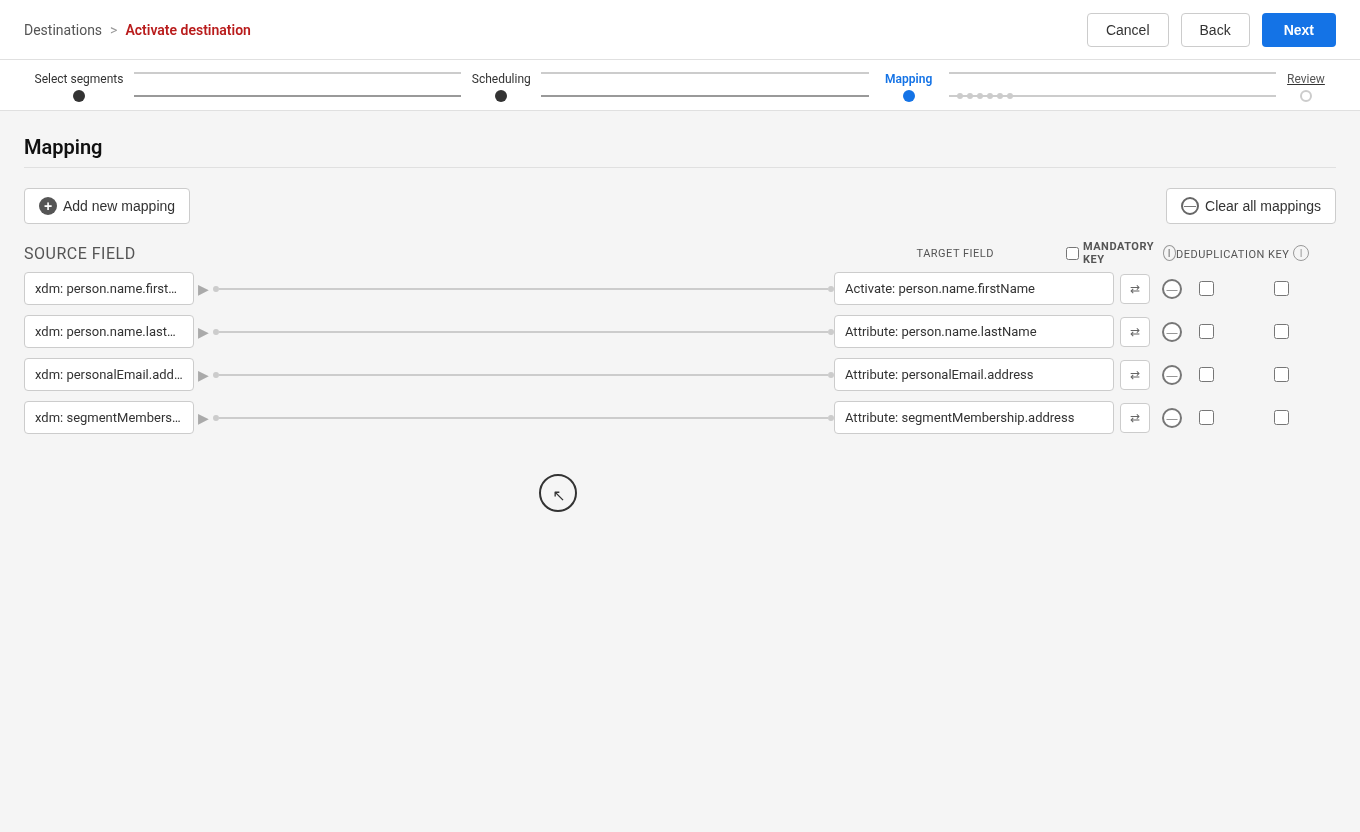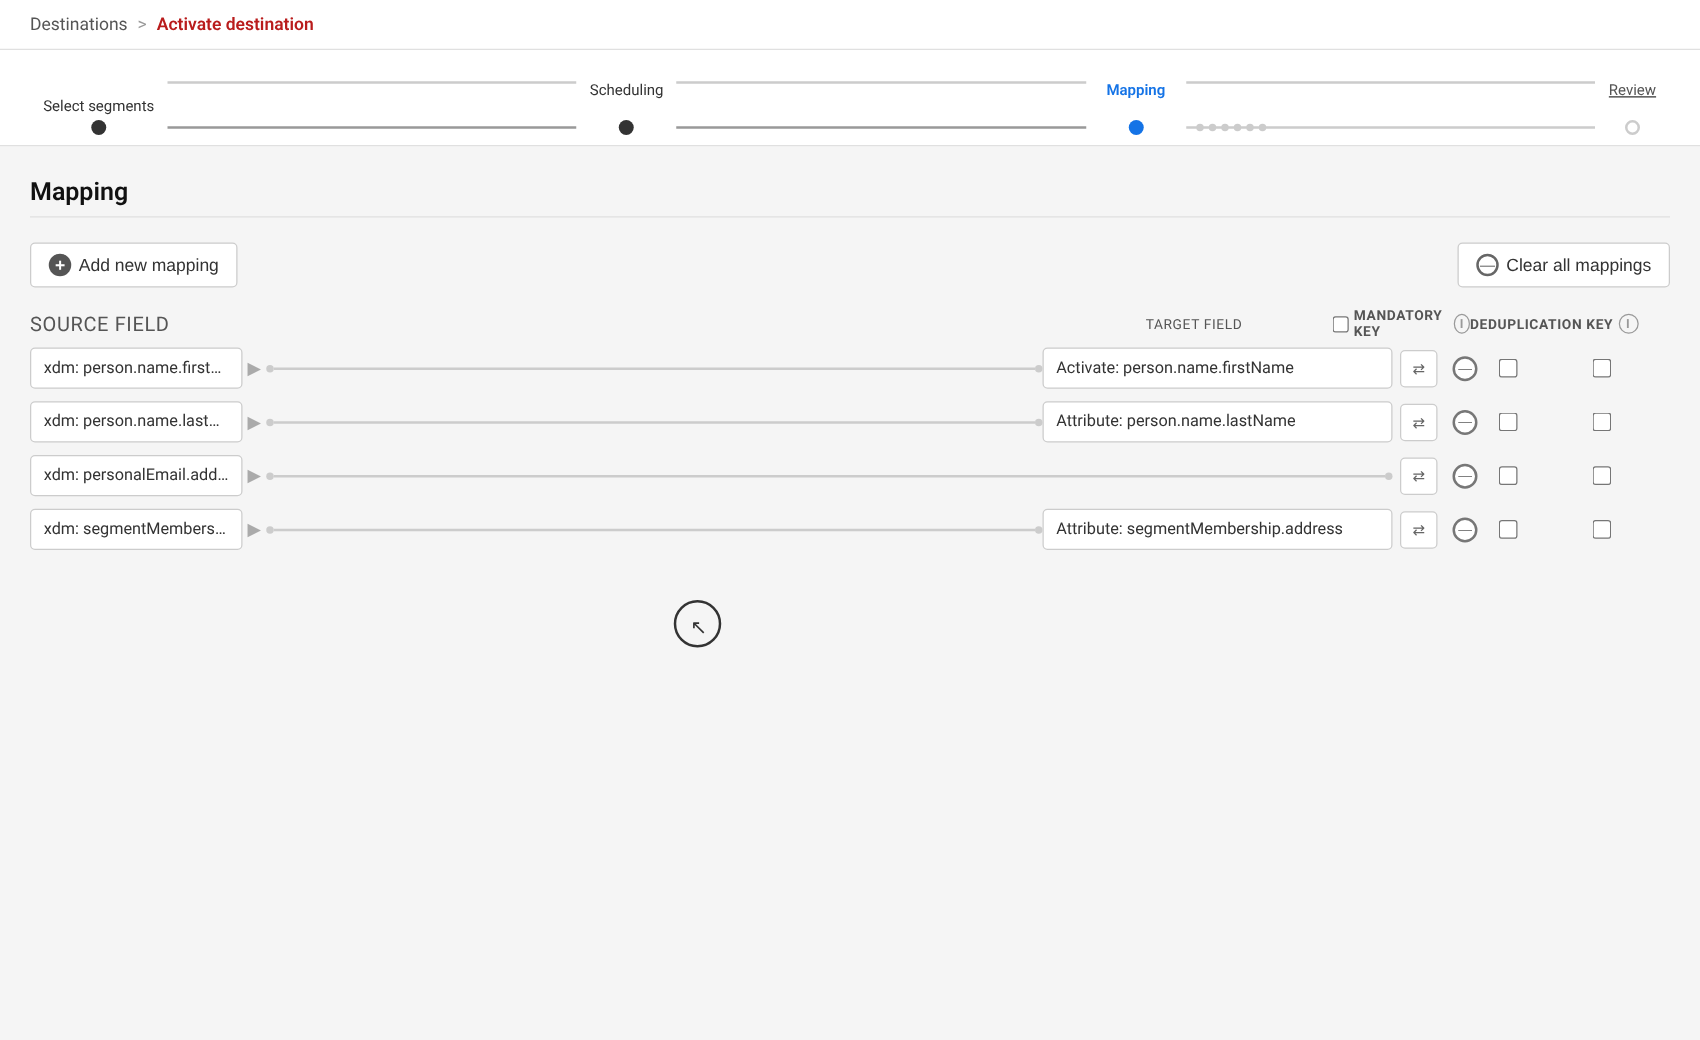--- a/index.html
+++ b/index.html
@@ -7,21 +7,21 @@
       font-family: -apple-system, BlinkMacSystemFont, 'Segoe UI', Roboto, sans-serif;
       background: #f5f5f5;
       color: #333;
       font-size: 14px;
     }
     .top-bar {
       display: flex;
       align-items: center;
       justify-content: space-between;
       padding: 0 24px;
-      height: 40px;
+      height: 60px;
       background: #fff;
       border-bottom: 1px solid #e0e0e0;
     }
     .breadcrumb {
       display: flex;
       align-items: center;
       gap: 8px;
       font-size: 14px;
     }
     .breadcrumb-link {
@@ -205,25 +205,30 @@
   </style>
 </head>
 <body>
 
 <div class="top-bar">
   <div class="breadcrumb">
     <span class="breadcrumb-link">Destinations</span>
     <span class="breadcrumb-sep">&gt;</span>
     <span class="breadcrumb-current">Activate destination</span>
   </div>
+  <div class="top-actions">
+    <button class="btn-cancel">Cancel</button>
+    <button class="btn-back">Back</button>
+    <button class="btn-next">Next</button>
+  </div>
 </div>
 
 <div class="stepper-area">
   <div class="stepper-labels">
-    <div class="step-item" style="min-width:110px;margin-top:26px;">
+    <div class="step-item" style="min-width:110px;">
       <span class="step-label-text done">Select segments</span>
     </div>
     <div style="flex:1; height:2px; background:#ccc; margin-bottom:16px; min-width:60px;"></div>
     <div class="step-item" style="min-width:80px;">
       <span class="step-label-text done">Scheduling</span>
     </div>
     <div style="flex:1; height:2px; background:#ccc; margin-bottom:16px; min-width:60px;"></div>
     <div class="step-item" style="min-width:80px;">
       <span class="step-label-text active">Mapping</span>
     </div>
@@ -281,21 +286,21 @@
     <div style="width:170px; font-size:16px; font-weight:400; color:#555; text-transform:uppercase; letter-spacing:0.5px;">SOURCE FIELD</div>
     <div style="flex:1;"></div>
     <div style="width:280px; font-size:11px; font-weight:400; color:#555; text-transform:uppercase; letter-spacing:0.5px;text-align:right;">TARGET FIELD</div>
     <div style="width:36px;"></div>
     <div style="width:36px;"></div>
     <div style="width:110px; font-size:11px; font-weight:700; color:#555; text-transform:uppercase; letter-spacing:0.5px; display:flex; align-items:center; gap:4px;">
       <input type="checkbox" style="width: 15px; height: 15px;">
       <span>MANDATORY KEY</span>
       <div class="info-icon">i</div>
     </div>
-    <div style="width:160px; font-size:11px; font-weight:700; color:#555; text-transform:uppercase; letter-spacing:0.5px; display:flex; align-items:center; gap:4px;">
+    <div style="width:160px; font-size:11px; font-weight:400; color:#555; text-transform:uppercase; letter-spacing:0.5px; display:flex; align-items:flex-end; gap:4px;">
       <span>DEDUPLICATION KEY</span>
       <div class="info-icon">i</div>
     </div>
   </div>
 
   
   <div id="mapping-rows">
       <div class="mapping-row" style="display: flex; align-items: center; margin-bottom: 10px;">
     <div style="width:170px; padding:8px 10px; border:1px solid #ccc; border-radius:4px; background:#fff; font-size:13px; color:#333; white-space:nowrap; overflow:hidden; text-overflow:ellipsis;">xdm: person.name.firstName</div>
     <div style="margin:0 4px; color:#aaa; font-size:14px;">▶</div>
@@ -337,20 +342,21 @@
     </div>
   </div>
       <div class="mapping-row" style="display: flex; align-items: center; margin-bottom: 10px;">
     <div style="width:170px; padding:8px 10px; border:1px solid #ccc; border-radius:4px; background:#fff; font-size:13px; color:#333; white-space:nowrap; overflow:hidden; text-overflow:ellipsis;">xdm: personalEmail.address</div>
     <div style="margin:0 4px; color:#aaa; font-size:14px;">▶</div>
     <div style="flex:1; display:flex; align-items:center;">
       <div style="width:6px; height:6px; border-radius:50%; background:#ccc;"></div>
       <div style="flex:1; height:2px; background:#ccc;"></div>
       <div style="width:6px; height:6px; border-radius:50%; background:#ccc;"></div>
     </div>
+    <div style="width:280px; padding:8px 10px; border:1px solid #ccc; border-radius:4px; background:#fff; font-size:13px; color:#333; white-space:nowrap; overflow:hidden; text-overflow:ellipsis;">Attribute: personalEmail.address</div>
     <button style="width:30px; height:30px; border:1px solid #ccc; border-radius:4px; background:#fff; display:flex; align-items:center; justify-content:center; cursor:pointer; margin-left:6px; color:#666; font-size:12px;">⇄</button>
     <button style="width:28px; height:28px; display:flex; align-items:center; justify-content:center; cursor:pointer; margin-left:8px; color:#666; background:transparent; border:none;">
       <div style="width:20px; height:20px; border-radius:50%; border:2px solid #777; background:#fff; display:flex; align-items:center; justify-content:center; font-size:11px; color:#777;">—</div>
     </button>
     <div style="width:40px; display:flex; align-items:center; justify-content:center;">
       <input type="checkbox" style="width: 15px; height: 15px; cursor: pointer;">
     </div>
     <div style="width:110px; display:flex; align-items:center; justify-content:center;">
       <input type="checkbox" style="width: 15px; height: 15px; cursor: pointer;">
     </div>

